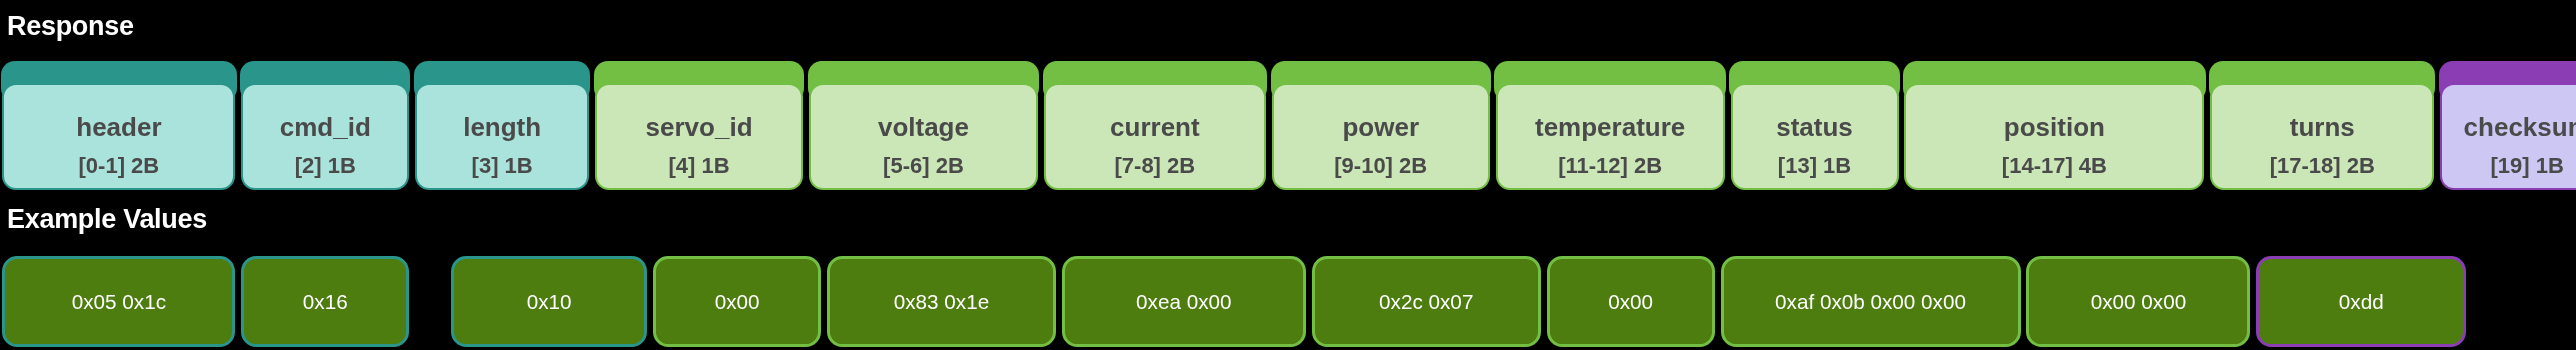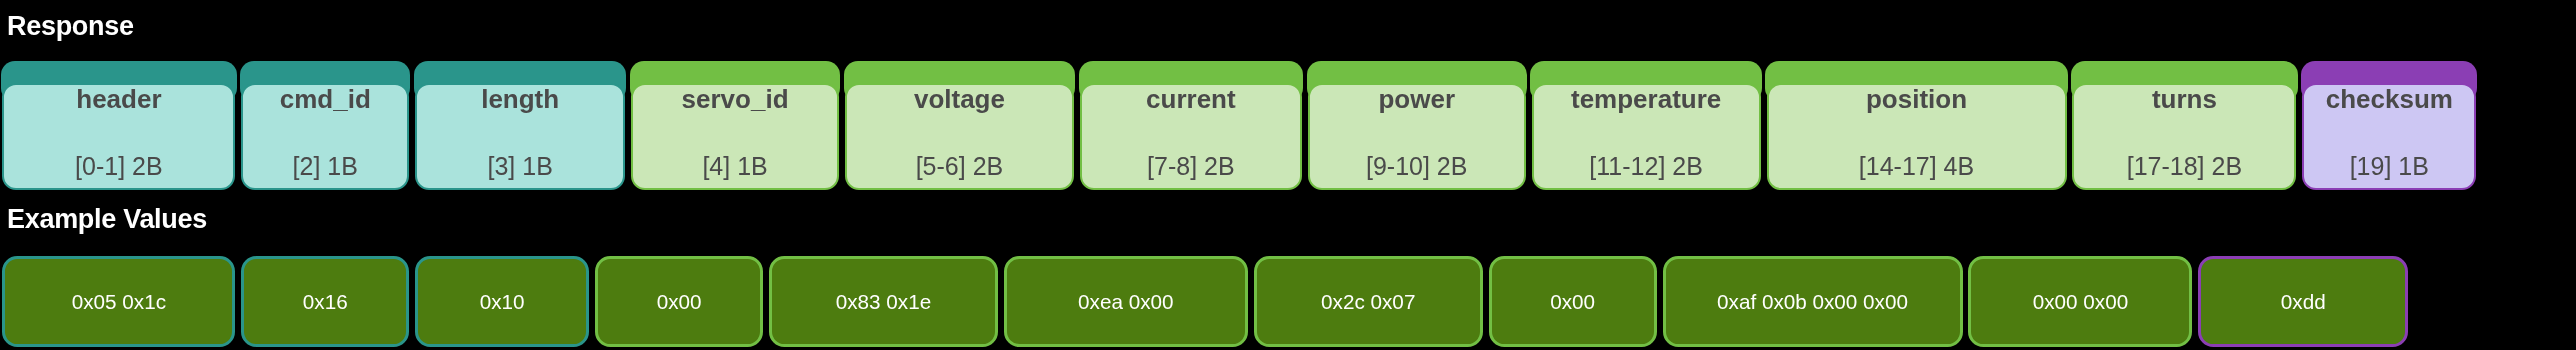--- a/index.html
+++ b/index.html
@@ -53,21 +53,21 @@
     border-radius: 14px;
     display: flex;
     flex-direction: column;
     align-items: center;
     justify-content: flex-end;
     gap: 8.3px;
     padding-bottom: 9.4px;
     color: #4a4a4a;
   }
   .fname  { font-size: 26px; font-weight: 700; line-height: 33px; white-space: nowrap; }
-  .fbytes { font-size: 25px; font-weight: 400; line-height: 26px; white-space: nowrap; margin-top: 28px; }
+  .fbytes { font-size: 22px; font-weight: 700; line-height: 26px; white-space: nowrap; }
 
   
   .vbox {
     position: absolute;
     inset: 0;
     box-sizing: border-box;
     background: #4d7c0f;
     border: 3.5px solid var(--cap);
     border-radius: 15.3px;
     display: flex;
@@ -93,21 +93,21 @@
           <div class="fbytes">[0-1] 2B</div>
         </div>
       </div>
       <div class="col" style="width: 168px; --cap: #2a958b; --body: #aae3dc;">
         <div class="cap"></div>
         <div class="fbody">
           <div class="fname">cmd_id</div>
           <div class="fbytes">[2] 1B</div>
         </div>
       </div>
-      <div class="col" style="width: 174px; padding-left: 36px; --cap: #2a958b; --body: #aae3dc;">
+      <div class="col" style="width: 174px; --cap: #2a958b; --body: #aae3dc;">
         <div class="cap"></div>
         <div class="fbody">
           <div class="fname">length</div>
           <div class="fbytes">[3] 1B</div>
         </div>
       </div>
       <div class="col" style="width: 168px; padding-left: 40px; --cap: #72bf44; --body: #cbe7b7;">
         <div class="cap"></div>
         <div class="fbody">
           <div class="fname">servo_id</div>
@@ -135,20 +135,27 @@
           <div class="fbytes">[9-10] 2B</div>
         </div>
       </div>
       <div class="col" style="width: 229px; --cap: #72bf44; --body: #cbe7b7;">
         <div class="cap"></div>
         <div class="fbody">
           <div class="fname">temperature</div>
           <div class="fbytes">[11-12] 2B</div>
         </div>
       </div>
+      <div class="col" style="width: 168px; --cap: #72bf44; --body: #cbe7b7;">
+        <div class="cap"></div>
+        <div class="fbody">
+          <div class="fname">status</div>
+          <div class="fbytes">[13] 1B</div>
+        </div>
+      </div>
       <div class="col" style="width: 300px; --cap: #72bf44; --body: #cbe7b7;">
         <div class="cap"></div>
         <div class="fbody">
           <div class="fname">position</div>
           <div class="fbytes">[14-17] 4B</div>
         </div>
       </div>
       <div class="col" style="width: 224px; --cap: #72bf44; --body: #cbe7b7;">
         <div class="cap"></div>
         <div class="fbody">
@@ -171,21 +178,21 @@
       <div class="col" style="width: 233px; --cap: #2a958b;">
         <div class="vbox">
           <span>0x05 0x1c</span>
         </div>
       </div>
       <div class="col" style="width: 168px; --cap: #2a958b;">
         <div class="vbox">
           <span>0x16</span>
         </div>
       </div>
-      <div class="col" style="width: 174px; --cap: #2a958b;">
+      <div class="col" style="width: 196px; margin-left: 36px; --cap: #2a958b;">
         <div class="vbox">
           <span>0x10</span>
         </div>
       </div>
       <div class="col" style="width: 168px; --cap: #72bf44;">
         <div class="vbox">
           <span>0x00</span>
         </div>
       </div>
       <div class="col" style="width: 229px; --cap: #72bf44;">

